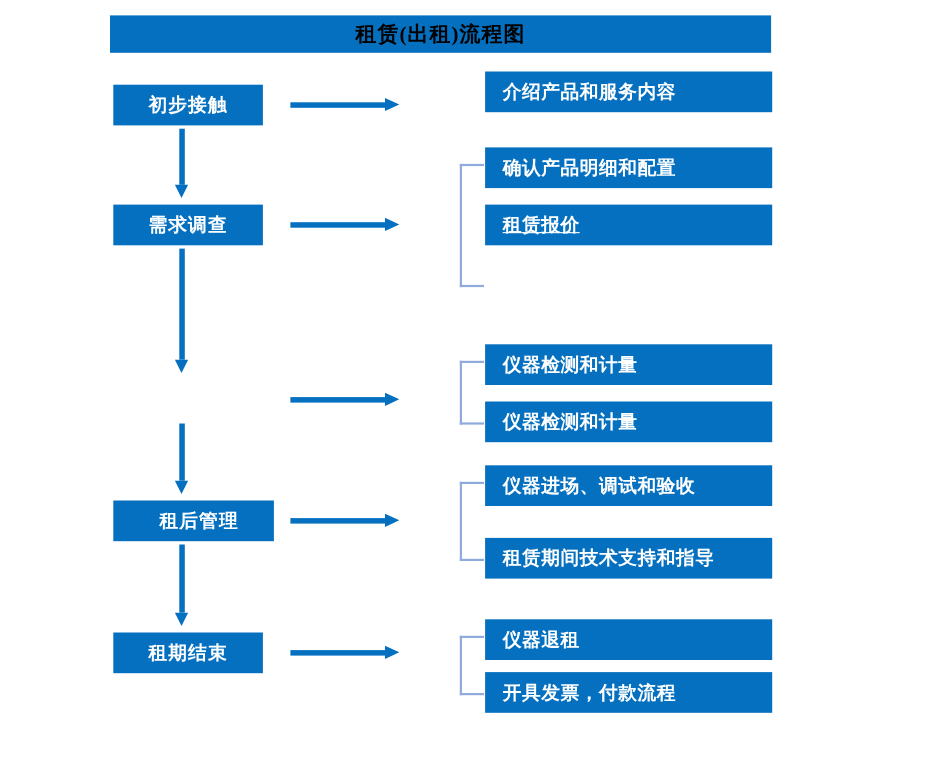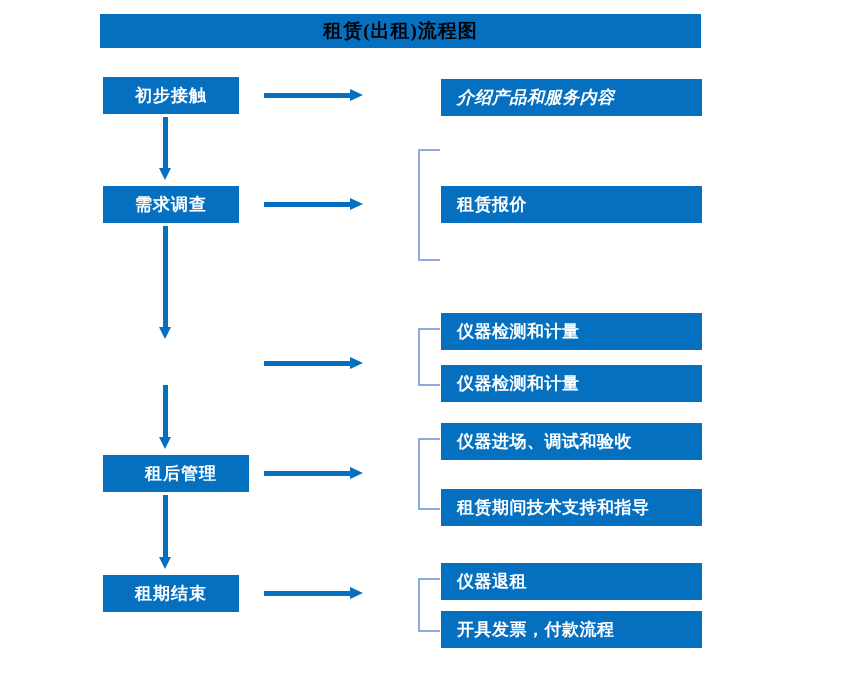--- a/index.html
+++ b/index.html
@@ -195,26 +195,29 @@
   </div>
 
   <div class="bracket" style="top:149px; height:112px;"></div>
 
   <div class="bracket" style="top:328px; height:58px;"></div>
 
   <div class="bracket" style="top:438px; height:72px;"></div>
 
   <div class="bracket" style="top:578px; height:54px;"></div>
 
-  <div class="node detail" style="top:79px;font-style:italic;">
+  <div class="node detail" style="top:65px;">
     <span>介绍产品和服务内容</span>
   </div>
 
-
-  <div class="node detail" style="top:186px;">
+  <div class="node detail" style="top:134px;">
+    <span>确认产品明细和配置</span>
+  </div>
+
+  <div class="node detail" style="top:186px;text-decoration:underline;">
     <span>租赁报价</span>
   </div>
 
 
   <div class="node detail" style="top:313px;">
     <span>仪器检测和计量</span>
   </div>
 
   <div class="node detail" style="top:365px;">
     <span>仪器检测和计量</span>

